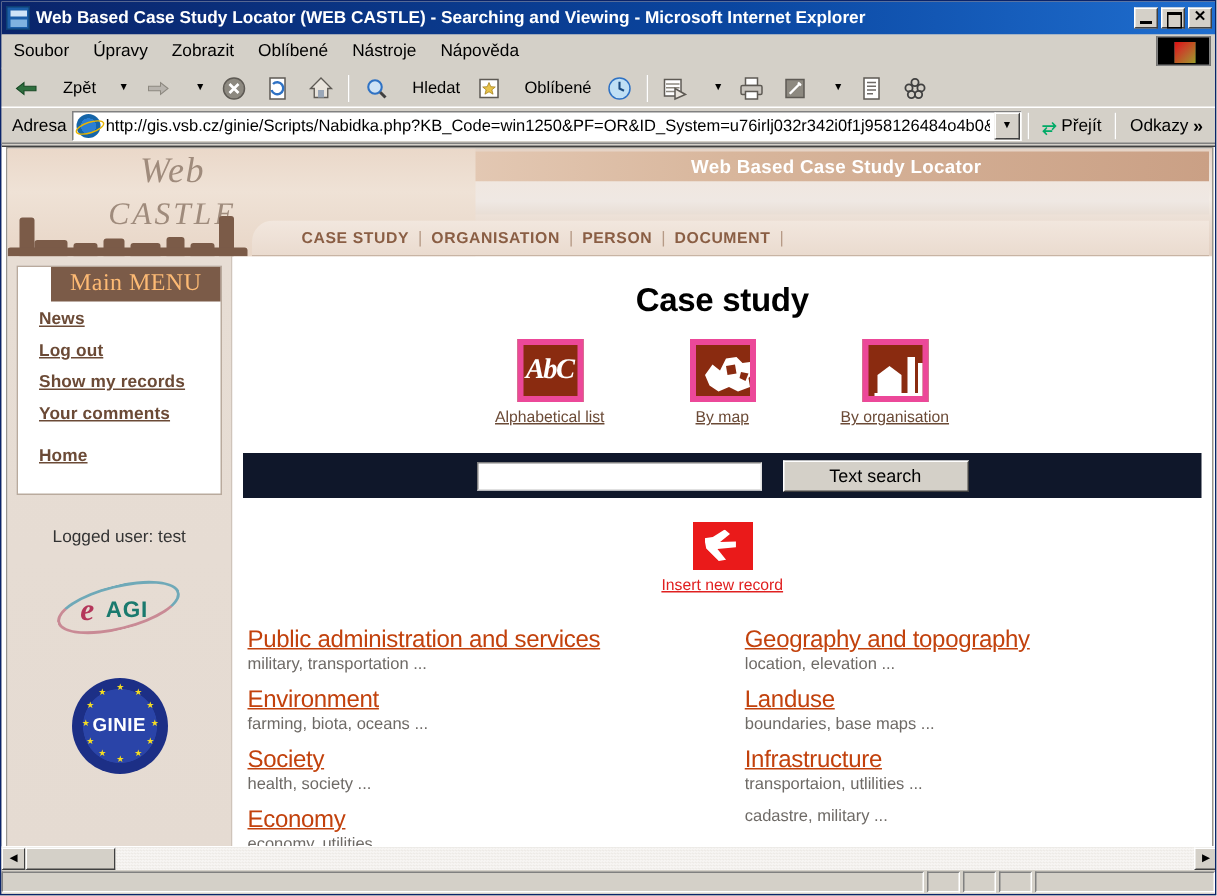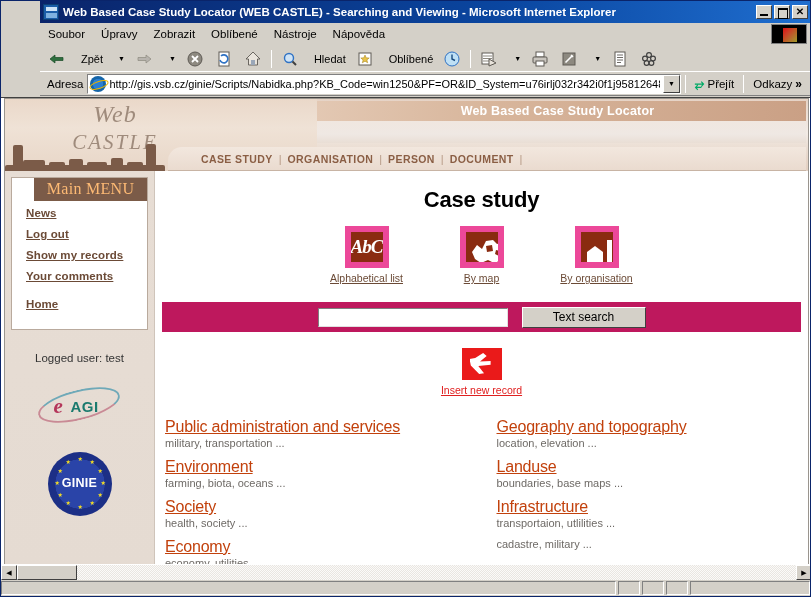--- a/index.html
+++ b/index.html
@@ -11,21 +11,20 @@
     background: #d4d0c8;
   }
 
   
   #app {
     width: 811px; height: 597px;
     position: relative;
     background: #d4d0c8;
     border: 1px solid #0a246a;
     overflow: hidden;
-    padding-left: 39px;
   }
 
   
   .titlebar {
     height: 22px;
     background: linear-gradient(to right, #0a246a 0%, #0a46a0 60%, #1f6ecf 100%);
     display: flex; align-items: center;
     padding: 0 2px 0 3px;
     color: #fff;
   }
@@ -290,39 +289,39 @@
     text-align: center; font-size: 22px; font-weight: bold;
     color: #000; margin: 16px 0 0 0; letter-spacing: -.2px;
   }
 
   .icon-row {
     display: flex; justify-content: center; gap: 25px; margin-top: 13px;
   }
   .icon-cell { text-align: center; width: 90px; }
   .ibox {
     width: 44px; height: 42px; margin: 0 auto;
-    border: 6px solid #ec4899; background: #8a2b10;
+    border: 4px solid #ec4899; background: #8a2b10;
     position: relative; overflow: hidden; text-align: center;
   }
   .ibox .glyph {
     position:absolute; inset:0; display:flex; align-items:center; justify-content:center;
     color:#fff;
   }
   .ibox.abc .glyph {
     font-family:"Liberation Serif", serif; font-style: italic; font-weight: bold;
     font-size: 19px; letter-spacing: -1px;
   }
   .icon-cap {
     margin-top: 4px; font-size: 10.5px; color: #6b4a36;
     text-decoration: underline; white-space: nowrap;
   }
 
   .search-bar {
     margin: 18px 7px 0 7px; height: 30px;
-    background: #be185d;
+    background: #0f172a;
     display: flex; align-items: center; justify-content: center; gap: 14px;
   }
   .search-input {
     width: 190px; height: 19px; background: #fff;
     border: 1px solid; border-color: #808080 #e0e0e0 #e0e0e0 #808080;
     font-size: 11px; padding: 0 3px; color:#000;
     font-family:"Liberation Sans", sans-serif;
   }
   .search-btn {
     width: 124px; height: 21px; background: #d4d0c8;

